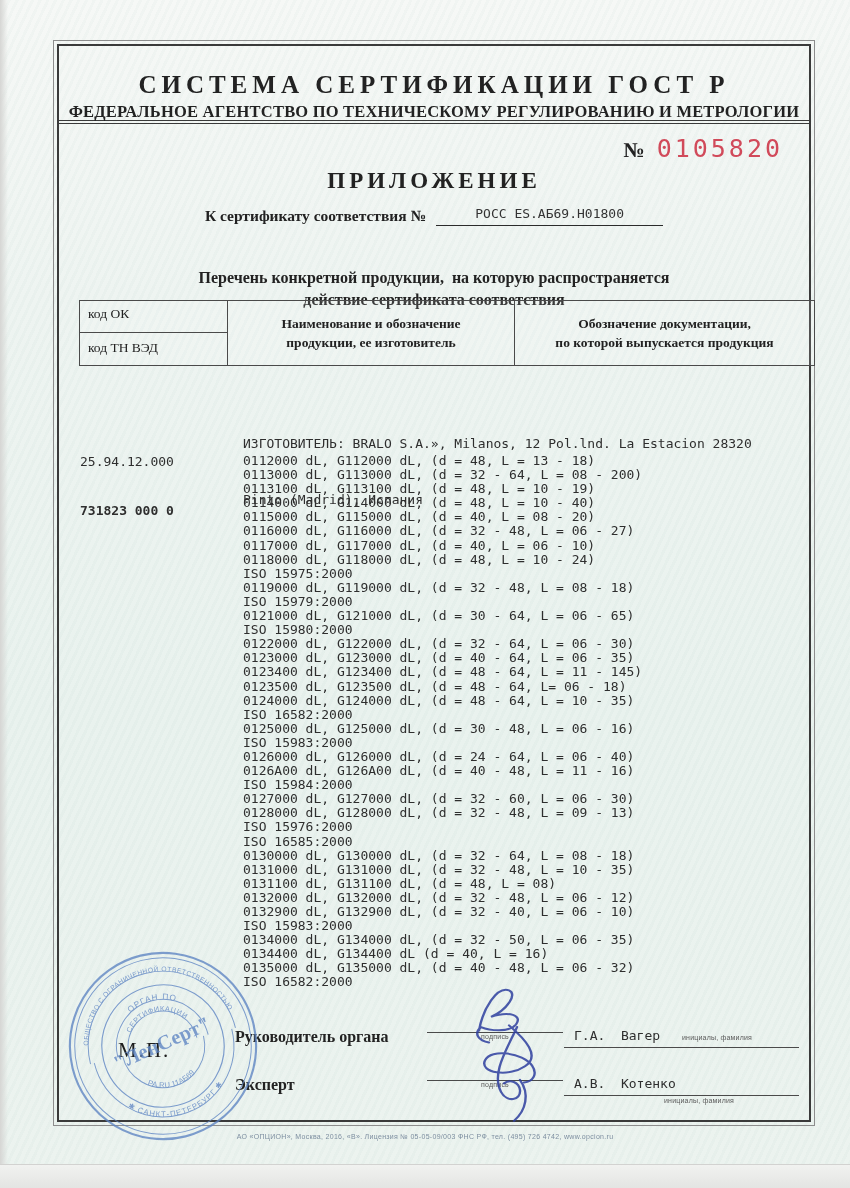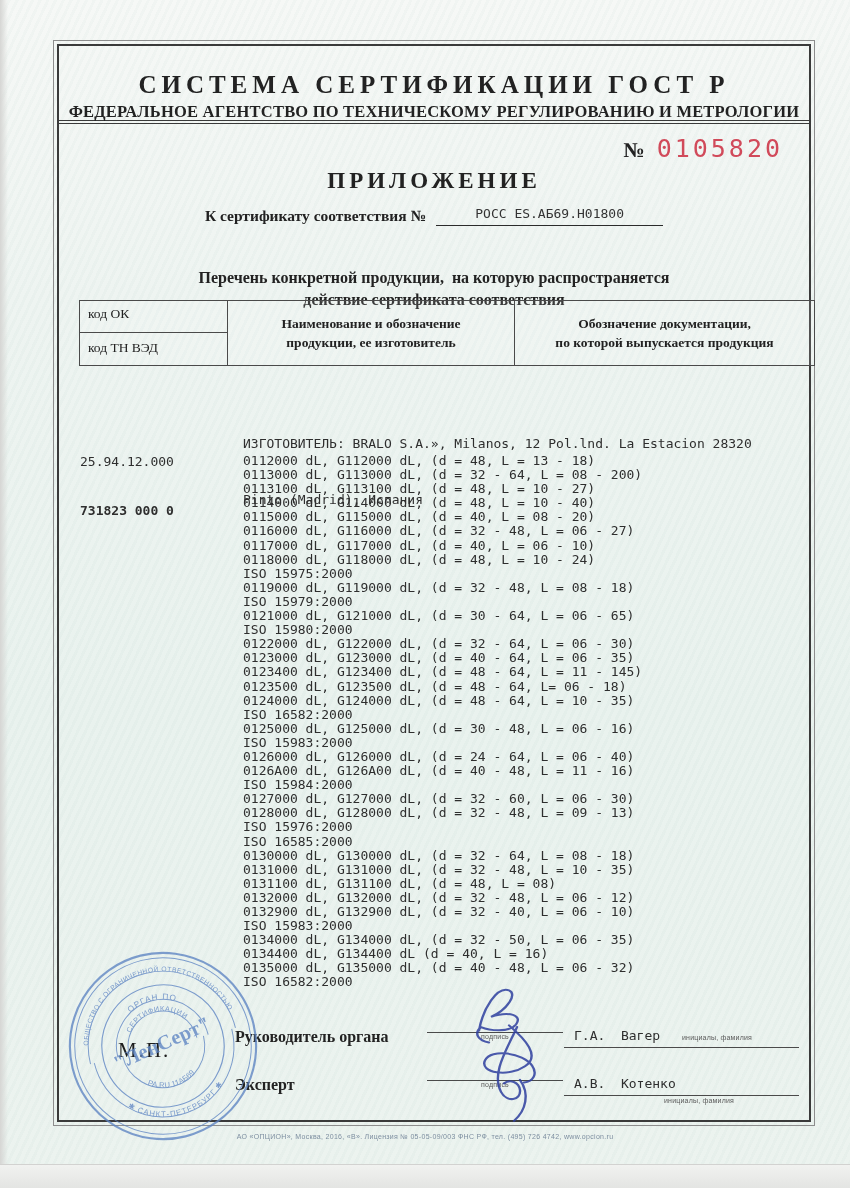--- a/index.html
+++ b/index.html
@@ -128,21 +128,21 @@
 
     <div class="code-ok mono">25.94.12.000</div>
     <div class="code-tnved mono">731823 000 0</div>
 
     <div class="products">
 
         <div class="pline mono">0112000 dL, G112000 dL, (d = 48, L = 13 - 18)</div>
 
         <div class="pline mono">0113000 dL, G113000 dL, (d = 32 - 64, L = 08 - 200)</div>
 
-        <div class="pline mono">0113100 dL, G113100 dL, (d = 48, L = 10 - 27)</div>
+        <div class="pline mono">0113100 dL, G113100 dL, (d = 48, L = 10 - 19)</div>
 
         <div class="pline mono">0114000 dL, G114000 dL, (d = 48, L = 10 - 40)</div>
 
         <div class="pline mono">0115000 dL, G115000 dL, (d = 40, L = 08 - 20)</div>
 
         <div class="pline mono">0116000 dL, G116000 dL, (d = 32 - 48, L = 06 - 27)</div>
 
         <div class="pline mono">0117000 dL, G117000 dL, (d = 40, L = 06 - 10)</div>
 
         <div class="pline mono">0118000 dL, G118000 dL, (d = 48, L = 10 - 24)</div>

